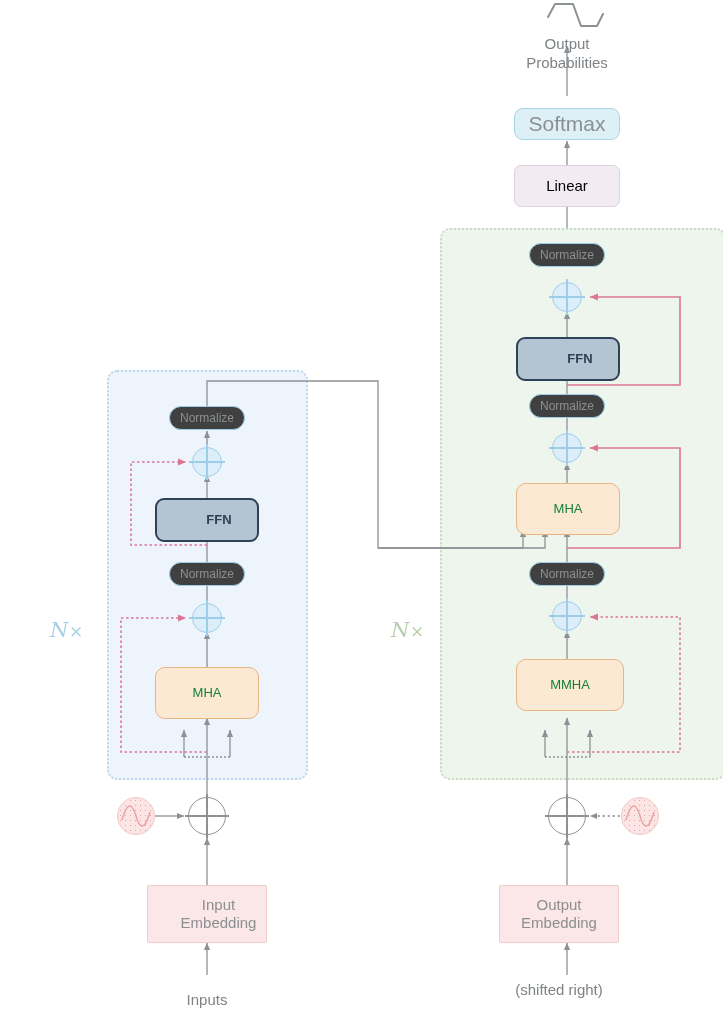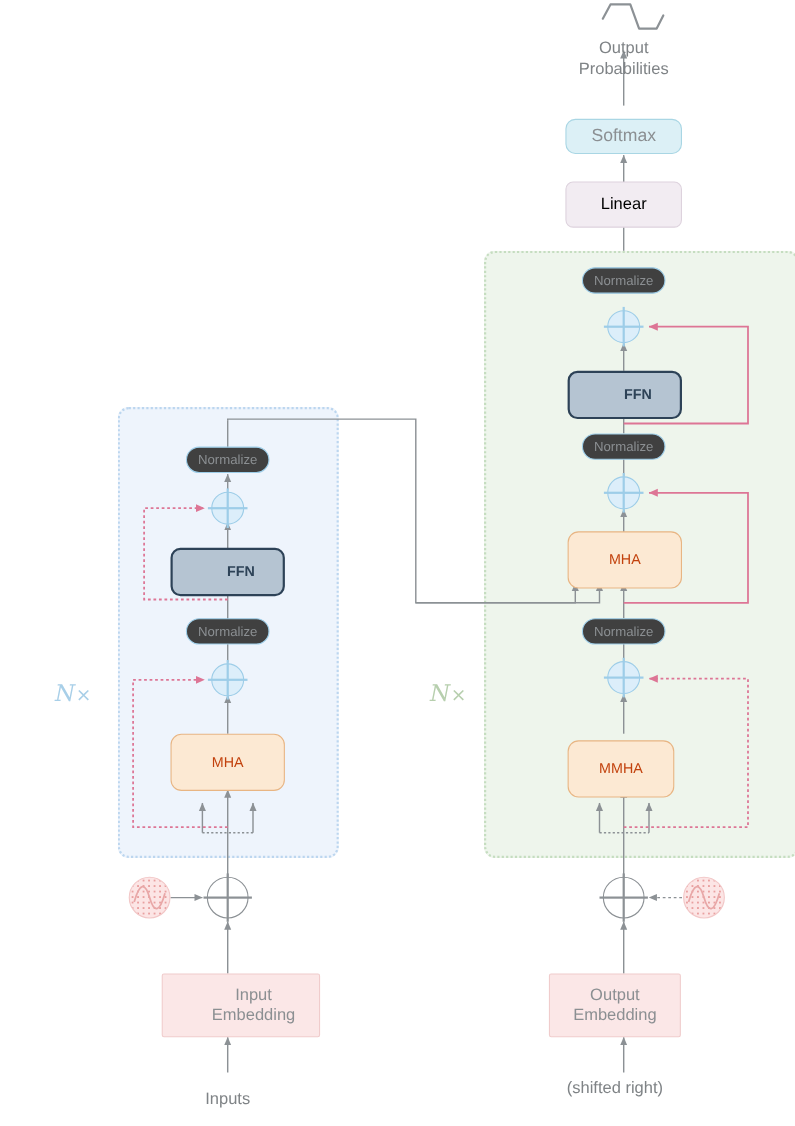--- a/index.html
+++ b/index.html
@@ -40,26 +40,26 @@
     font-size:12px;color:#8b8f92;
   }
   .ffn{
     height:44px;border-radius:9px;
     background:#b5c4d2;border:2.2px solid #2d4257;
     font-size:13px;font-weight:bold;color:#2d4257;padding-left:24px;
   }
   .mha{
     height:52px;border-radius:10px;
     background:#fce9d3;border:1.8px solid #e8b583;
-    font-size:13px;color:#c2410c;
+    font-size:13px;color:#15803d;
   }
   .softmax{
     height:32px;border-radius:9px;
     background:#dcf0f6;border:1.6px solid #a9d6e4;
-    font-size:16px;color:#8b8f92;
+    font-size:21px;color:#8b8f92;
   }
   .linear{
     height:42px;border-radius:7px;
     background:#f2ecf2;border:1.4px solid #ddd2dd;
     font-size:15px;color:#000000;
   }
   .embed{
     height:58px;border-radius:2px;
     background:#fbe7e7;border:1.4px solid #f0cccc;
     font-size:15px;color:#8b8f92;
@@ -196,38 +196,38 @@
   <div class="nx dec"><span>N</span><span class="times">×</span></div>
 
   <div class="node norm" style="left:529px;top:243px;width:76px;">Normalize</div>
   <div class="addcircle" style="left:552px;top:282px;"></div>
   <div class="node ffn" style="left:516px;top:337px;width:104px;">FFN</div>
   <div class="node norm" style="left:529px;top:394px;width:76px;">Normalize</div>
   <div class="addcircle" style="left:552px;top:433px;"></div>
   <div class="node mha" style="left:516px;top:483px;width:104px;">MHA</div>
   <div class="node norm" style="left:529px;top:562px;width:76px;">Normalize</div>
   <div class="addcircle" style="left:552px;top:601px;"></div>
-  <div class="node mha" style="left:516px;top:673px;width:97px;">MMHA</div>
+  <div class="node mha" style="left:516px;top:659px;width:108px;">MMHA</div>
 
   <div class="nx enc"><span>N</span><span class="times">×</span></div>
 
   <div class="node norm" style="left:169px;top:406px;width:76px;">Normalize</div>
   <div class="addcircle" style="left:192px;top:447px;"></div>
   <div class="node ffn" style="left:155px;top:498px;width:104px;">FFN</div>
   <div class="node norm" style="left:169px;top:562px;width:76px;">Normalize</div>
   <div class="addcircle" style="left:192px;top:603px;"></div>
   <div class="node mha" style="left:155px;top:667px;width:104px;">MHA</div>
 
   <div class="sumcircle" style="left:188px;top:797px;"></div>
   <div class="posenc" style="left:117px;top:797px;">
     <svg width="36" height="36" viewBox="0 0 36 36">
       <path d="M4,22 C9,4 14,4 18,18 C22,32 27,32 32,14" fill="none" stroke="#e8a7a7" stroke-width="1.6"></path>
     </svg>
   </div>
-  <div class="node embed" style="left:147px;top:885px;width:144px;padding-left:23px;">
+  <div class="node embed" style="left:147px;top:885px;width:120px;padding-left:23px;">
     <div>
       <div>Input</div>
       <div>Embedding</div>
     </div>
   </div>
   <div class="caption" style="left:147px;top:990px;width:120px;">Inputs</div>
 
   <div class="sumcircle" style="left:548px;top:797px;"></div>
   <div class="posenc" style="left:621px;top:797px;">
     <svg width="36" height="36" viewBox="0 0 36 36">

